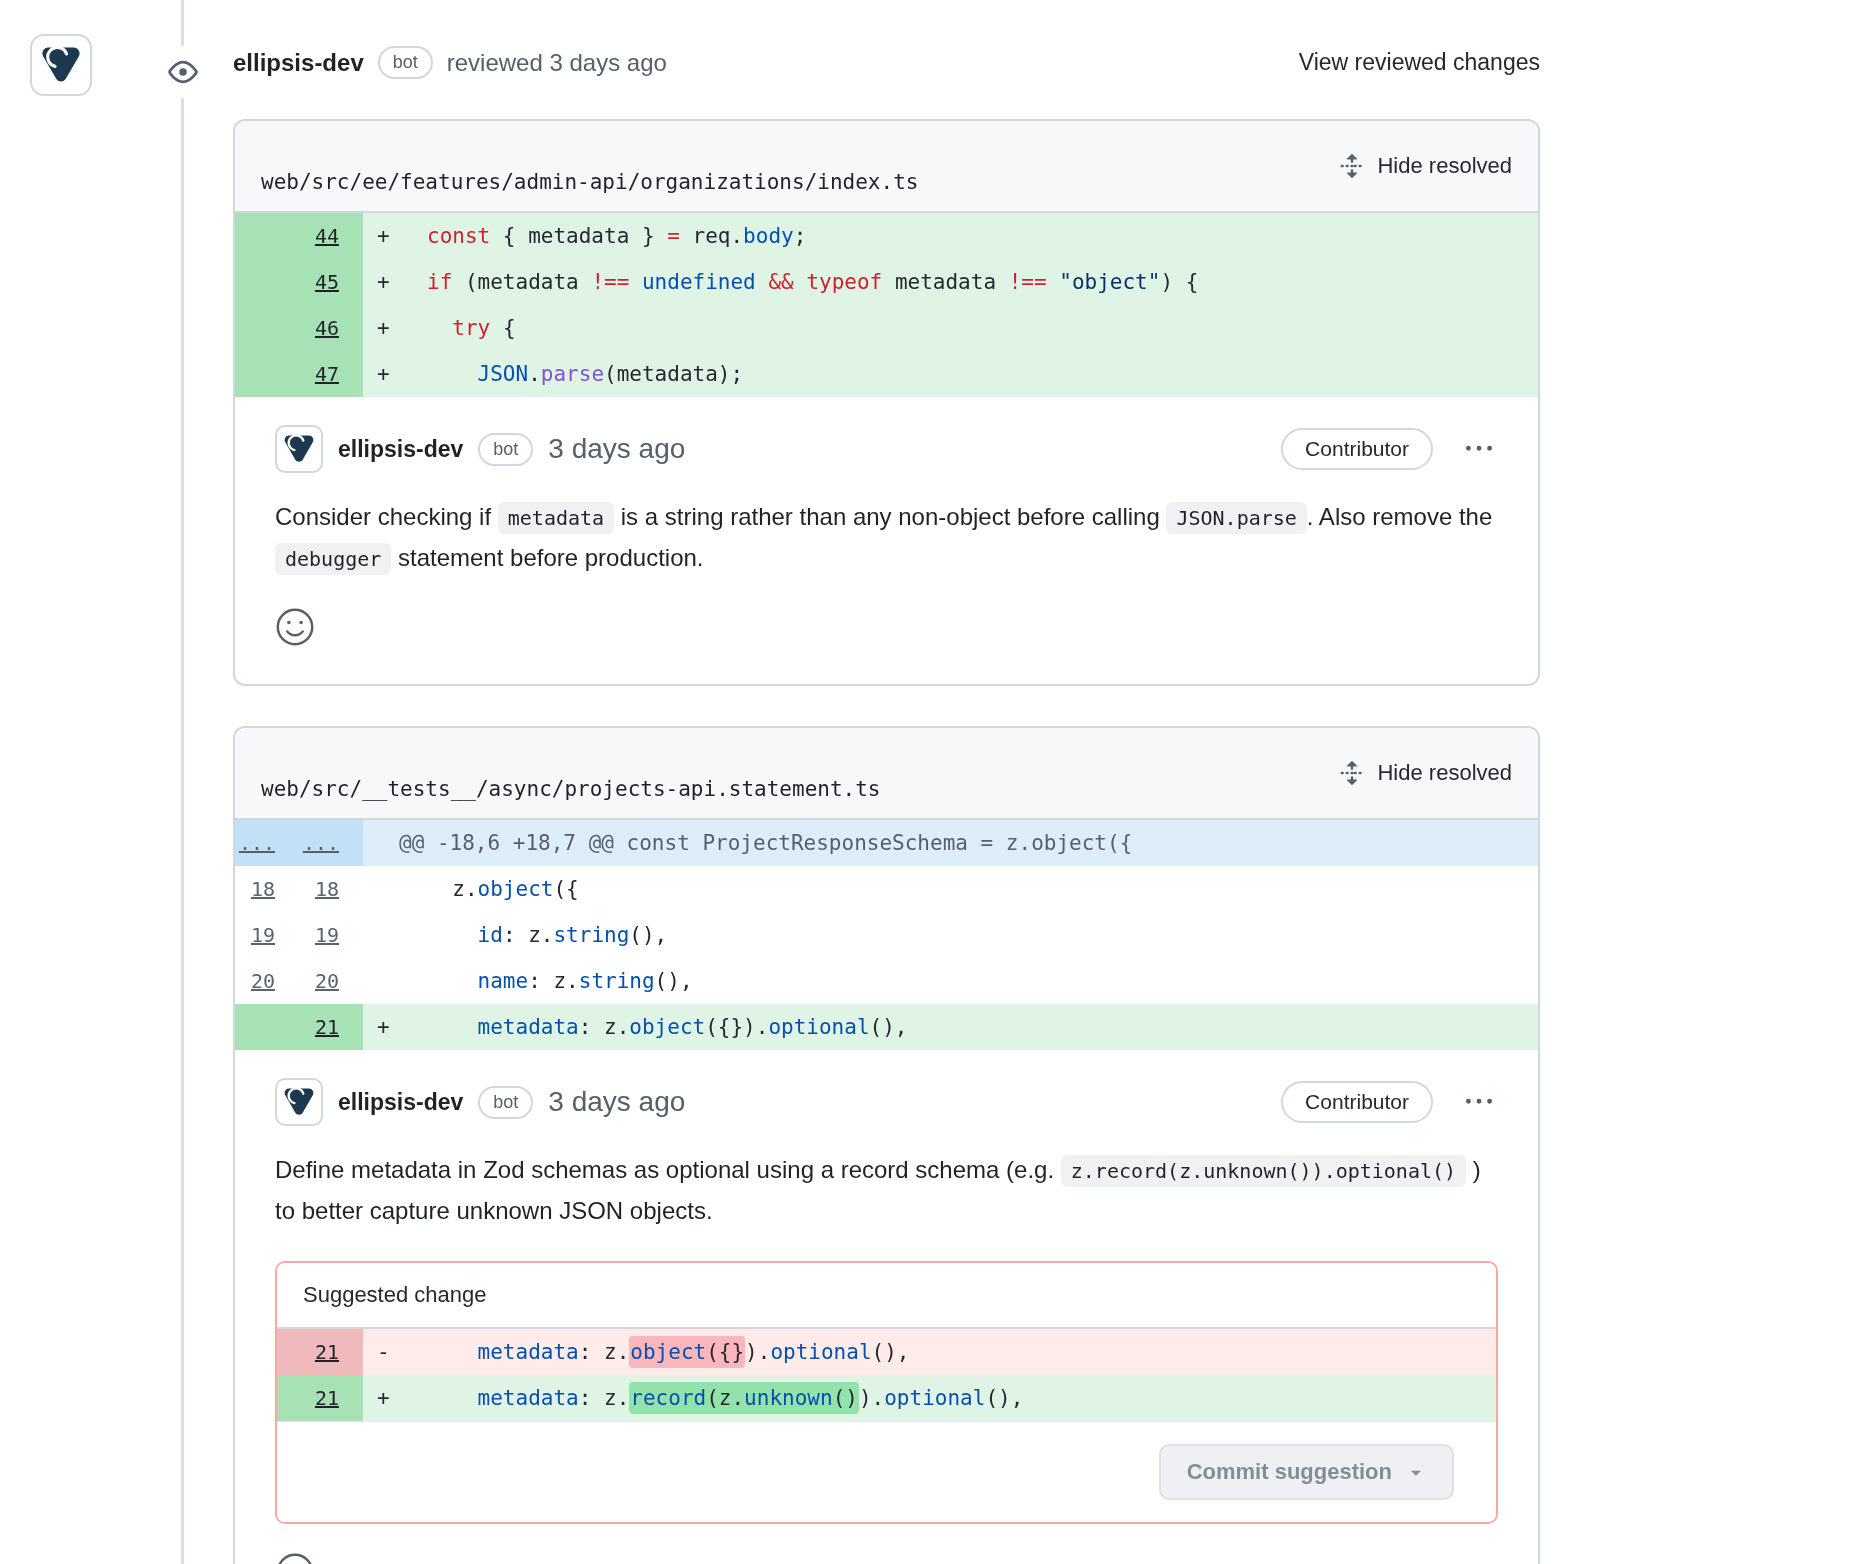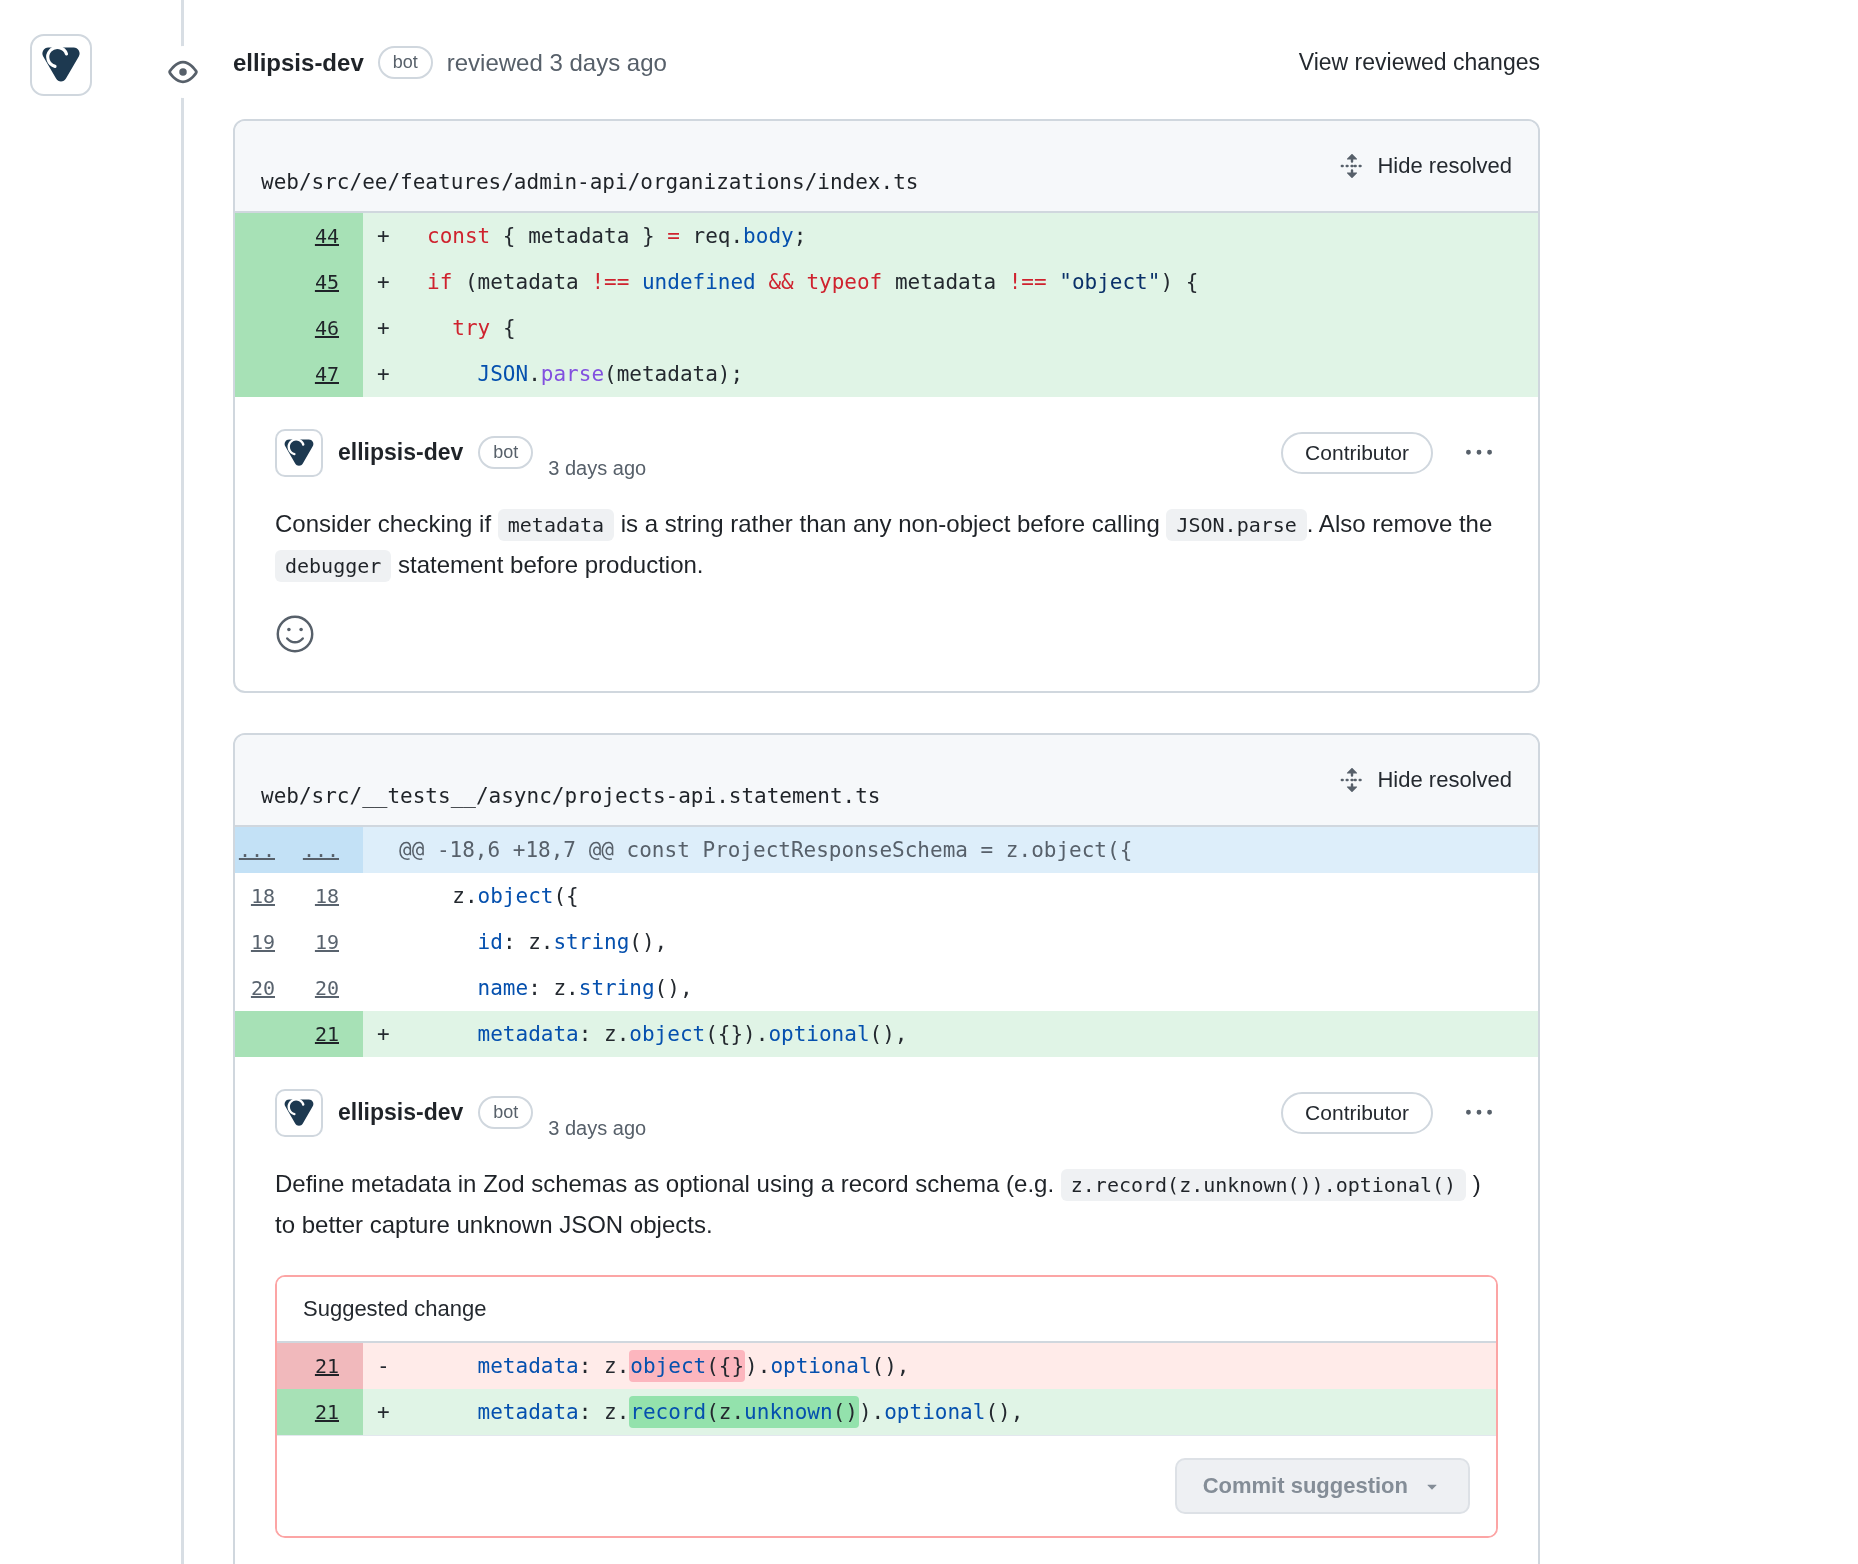--- a/index.html
+++ b/index.html
@@ -58,34 +58,34 @@
   .t-kw { color:#cf222e;text-align:right; } .t-id { color:#0550ae; } .t-fn { color:#8250df; }
   .t-str { color:#0a3069; } .t-pl { color:#24292f; } .t-hunk { color:#57606a; }
 
   .comment { padding:28px 40px 34px; }
   .comment-header { display:flex; align-items:center; gap:15px; }
   .c-avatar {
     width:48px; height:48px; border:2px solid #d0d7de; border-radius:10px; background:#fff;
     display:flex; align-items:center; justify-content:center;
   }
   .c-author { font-weight:700; font-size:23px; cursor:pointer; }
-  .c-time { color:#57606a; font-size:20px; cursor:pointer;margin-top:32px; }
+  .c-time { color:#57606a; font-size:28px; cursor:pointer; }
   .role-badge { border:2px solid #d0d7de; border-radius:999px; padding:7px 22px; font-size:21px; color:#24292f; background:#fff; }
   .kebab { background:none; border:none; padding:6px; margin-left:12px; cursor:pointer; display:flex; color:#57606a; }
   .comment-body { font-size:24px; line-height:40px; margin:24px 0 0; color:#1f2328; }
   .comment-body code {
     font-family:"DejaVu Sans Mono",monospace; font-size:20px; background:#eff1f3;
     border-radius:6px; padding:4px 10px; white-space:nowrap;
   }
   .emoji-btn { background:none; border:none; padding:0; margin-top:28px; display:block; cursor:pointer; color:#57606a; }
 
   .suggestion { border:2px solid #fca5a5; border-radius:10px; overflow:hidden; margin-top:30px; }
   .sug-header { padding:19px 26px; font-size:22px; color:#24292f; border-bottom:2px solid #d0d7de; background:#fff; }
   .sug-diff .num { flex:0 0 86px; }
-  .sug-footer { display:flex; justify-content:flex-end; padding:22px 26px; border-top:1px solid #e3e8ee; background:#fff; }
+  .sug-footer { display:flex; justify-content:flex-end; padding:22px 42px; border-top:1px solid #e3e8ee; background:#fff; }
   .commit-btn {
     display:flex; align-items:center; gap:14px; background:#eef0f3; border:2px solid #dde1e6;
     border-radius:10px; padding:13px 26px; font-family:inherit; font-size:22px; font-weight:600;
     color:#848d97; cursor:pointer;
   }
 </style>
 </head>
 <body>
 
 <div class="timeline"></div>

